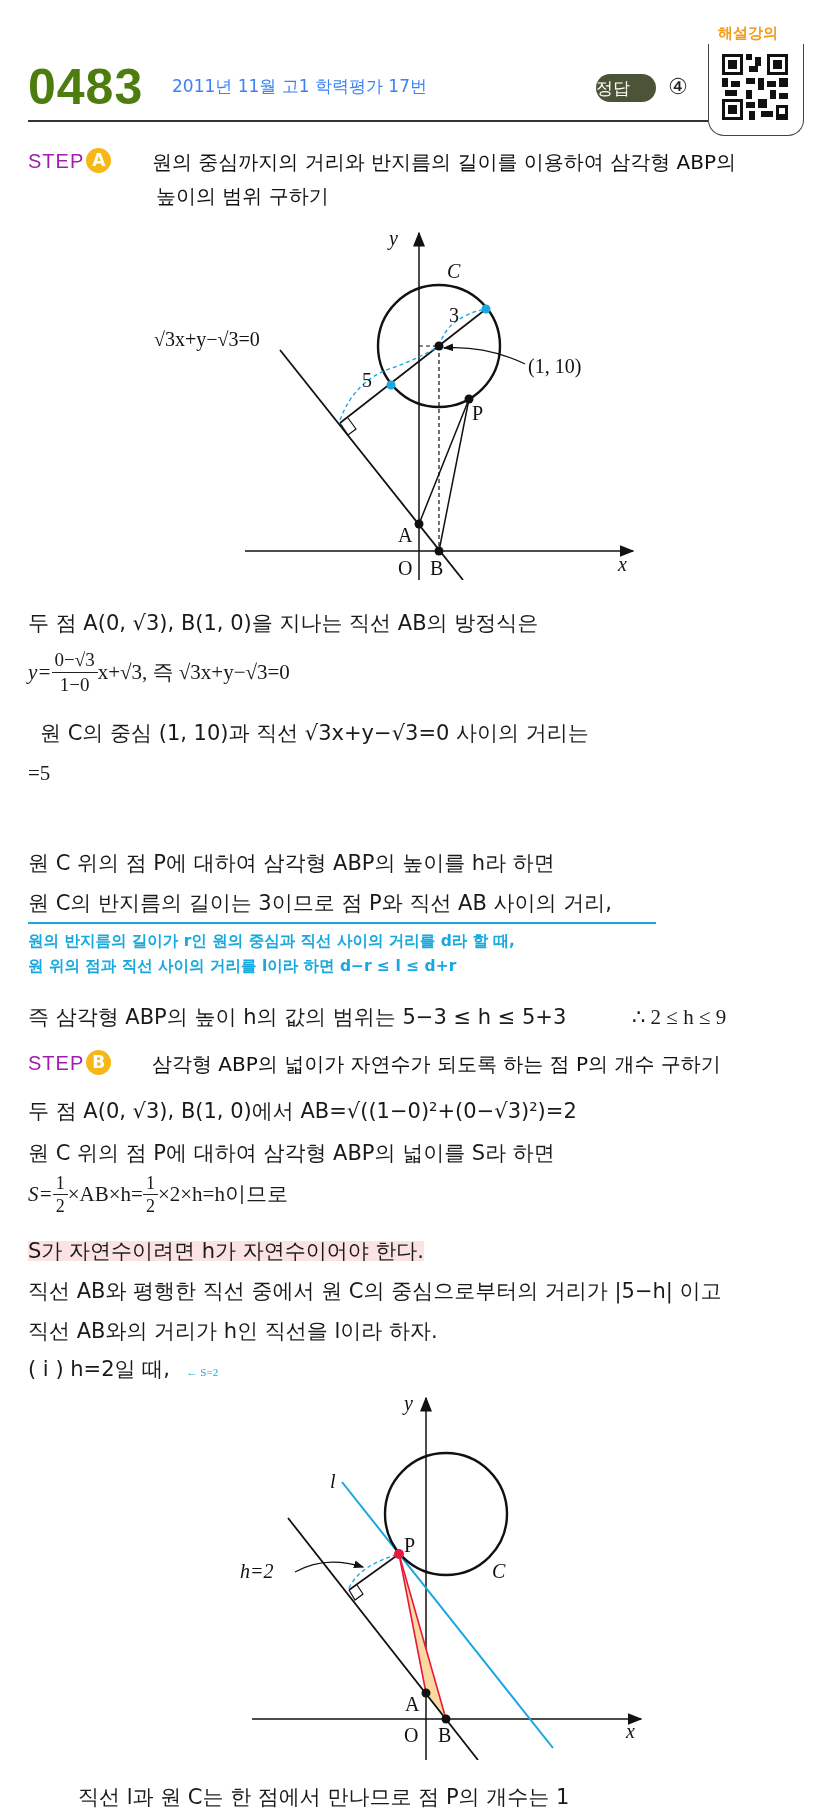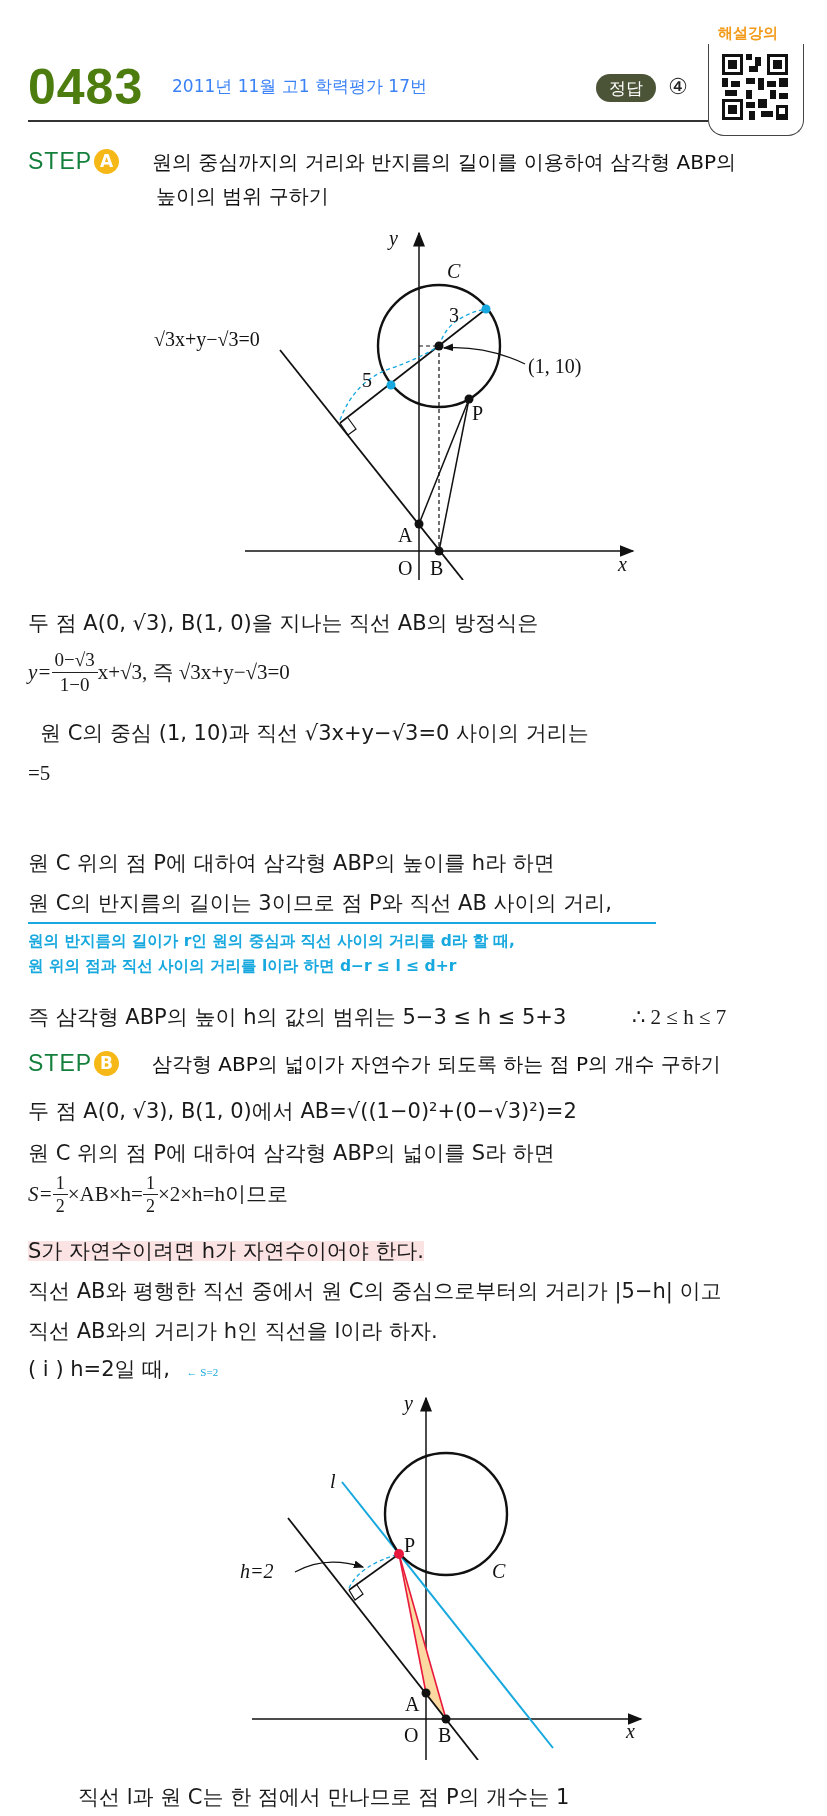--- a/index.html
+++ b/index.html
@@ -8,28 +8,28 @@
     font-family: "DejaVu Sans", "Liberation Sans", sans-serif; color: #1a1a1a;
   }
   .serif { font-family: "Liberation Serif", "DejaVu Serif", serif; }
   .it { font-style: italic; font-family: "Liberation Serif", "DejaVu Serif", serif; }
   .abs { position: absolute; }
 
   
   #prob-num { left: 28px; top: 58px; font-size: 50px; font-weight: bold; color: #4d7c0f; letter-spacing: 1px; font-family: "Liberation Sans", sans-serif; }
   #prob-src { left: 172px; top: 75px; font-size: 17px; color: #3b82f6; }
   #header-rule { left: 28px; top: 120px; width: 680px; height: 2px; background: #333; }
-  #answer-badge { left: 596px; top: 74px; width: 60px; height: 28px; border-radius: 14px; background: #4c5438; color: #fff; font-size: 17px; text-align: center; line-height: 28px; }
+  #answer-badge { left: 596px; top: 74px; width: 60px; height: 28px; border-radius: 14px; background: #4c5438; color: #fff; font-size: 17px; line-height: 28px; }
   #answer-val { left: 668px; top: 74px; font-size: 22px; color: #222; }
   #qr-box { left: 708px; top: 44px; width: 96px; height: 92px; border: 1.5px solid #444; border-top: none; border-radius: 0 0 16px 16px; }
   #qr-label { left: 718px; top: 24px; font-size: 15px; font-weight: bold; color: #f39a1a; }
   #qr-code { left: 722px; top: 52px; width: 66px; height: 70px; }
 
   
-  .step-tag { font-family: "Liberation Sans", sans-serif; font-size: 23px; color: #15803d; letter-spacing: 1px; }
+  .step-tag { font-family: "Liberation Sans", sans-serif; font-size: 20px; color: #a21caf; letter-spacing: 1px; }
   .step-circle { display: inline-block; width: 25px; height: 25px; border-radius: 50%; background: #f5b816; color: #fff; font-size: 17px; font-weight: bold; text-align: center; line-height: 25px; vertical-align: 2px; margin-left: 2px; }
   .step-title { font-size: 20px; font-weight: normal; color: #111; line-height: 32px; }
 
   .line { font-size: 21px; line-height: 30px; white-space: nowrap; }
   .blue { color: #16a8de; }
   .blue-note { font-size: 15.5px; color: #16a8de; font-weight: bold; line-height: 24px; white-space: nowrap; }
   .frac { display: inline-block; vertical-align: middle; text-align: center; }
   .frac .num { display: block; border-bottom: 1.5px solid #222; padding: 0 3px; }
   .frac .den { display: block; padding: 0 3px; }
   .hl { background: linear-gradient(transparent 10%, #fbe3e3 10%, #fbe3e3 90%, transparent 90%); }
@@ -141,21 +141,21 @@
 <div class="abs line" style="left:28px; top:718px;margin-left:12px;">원 C의 중심 (1, 10)과 직선 √3x+y−√3=0 사이의 거리는</div>
 <div class="abs line serif" style="left:28px; top:758px;">
   <span>=5</span>
 </div>
 <div class="abs line" style="left:28px; top:848px;">원 C 위의 점 P에 대하여 삼각형 ABP의 높이를 h라 하면</div>
 <div class="abs line" style="left:28px; top:888px;">원 C의 반지름의 길이는 3이므로 점 P와 직선 AB 사이의 거리,</div>
 <div class="abs" style="left:28px; top:922px; width:628px; height:2px; background:#16a8de;"></div>
 <div class="abs blue-note" style="left:28px; top:929px;">원의 반지름의 길이가 r인 원의 중심과 직선 사이의 거리를 d라 할 때,</div>
 <div class="abs blue-note" style="left:28px; top:954px;">원 위의 점과 직선 사이의 거리를 l이라 하면 d−r ≤ l ≤ d+r</div>
 <div class="abs line" style="left:28px; top:1002px;">즉 삼각형 ABP의 높이 h의 값의 범위는 5−3 ≤ h ≤ 5+3</div>
-<div class="abs line serif" style="left:632px; top:1002px;">∴ 2 ≤ h ≤ 7</div>
+<div class="abs line serif" style="left:632px; top:1002px;">∴ 2 ≤ h ≤ 9</div>
 
 <div class="abs" style="left:28px; top:1050px;">
   <span class="step-tag">STEP</span><span class="step-circle">B</span>
 </div>
 <div class="abs step-title" style="left:152px; top:1048px;">삼각형 ABP의 넓이가 자연수가 되도록 하는 점 P의 개수 구하기</div>
 
 <div class="abs line" style="left:28px; top:1096px;">두 점 A(0, √3), B(1, 0)에서 AB=√((1−0)²+(0−√3)²)=2</div>
 <div class="abs line" style="left:28px; top:1138px;">원 C 위의 점 P에 대하여 삼각형 ABP의 넓이를 S라 하면</div>
 <div class="abs line" style="left:28px; top:1172px;">
   <span class="it">S=</span><span class="frac serif" style="font-size:18px; line-height:22px;"><span class="num">1</span><span class="den">2</span></span><span class="serif">×AB×h=</span><span class="frac serif" style="font-size:18px; line-height:22px;"><span class="num">1</span><span class="den">2</span></span><span class="serif">×2×h=h이므로</span>

